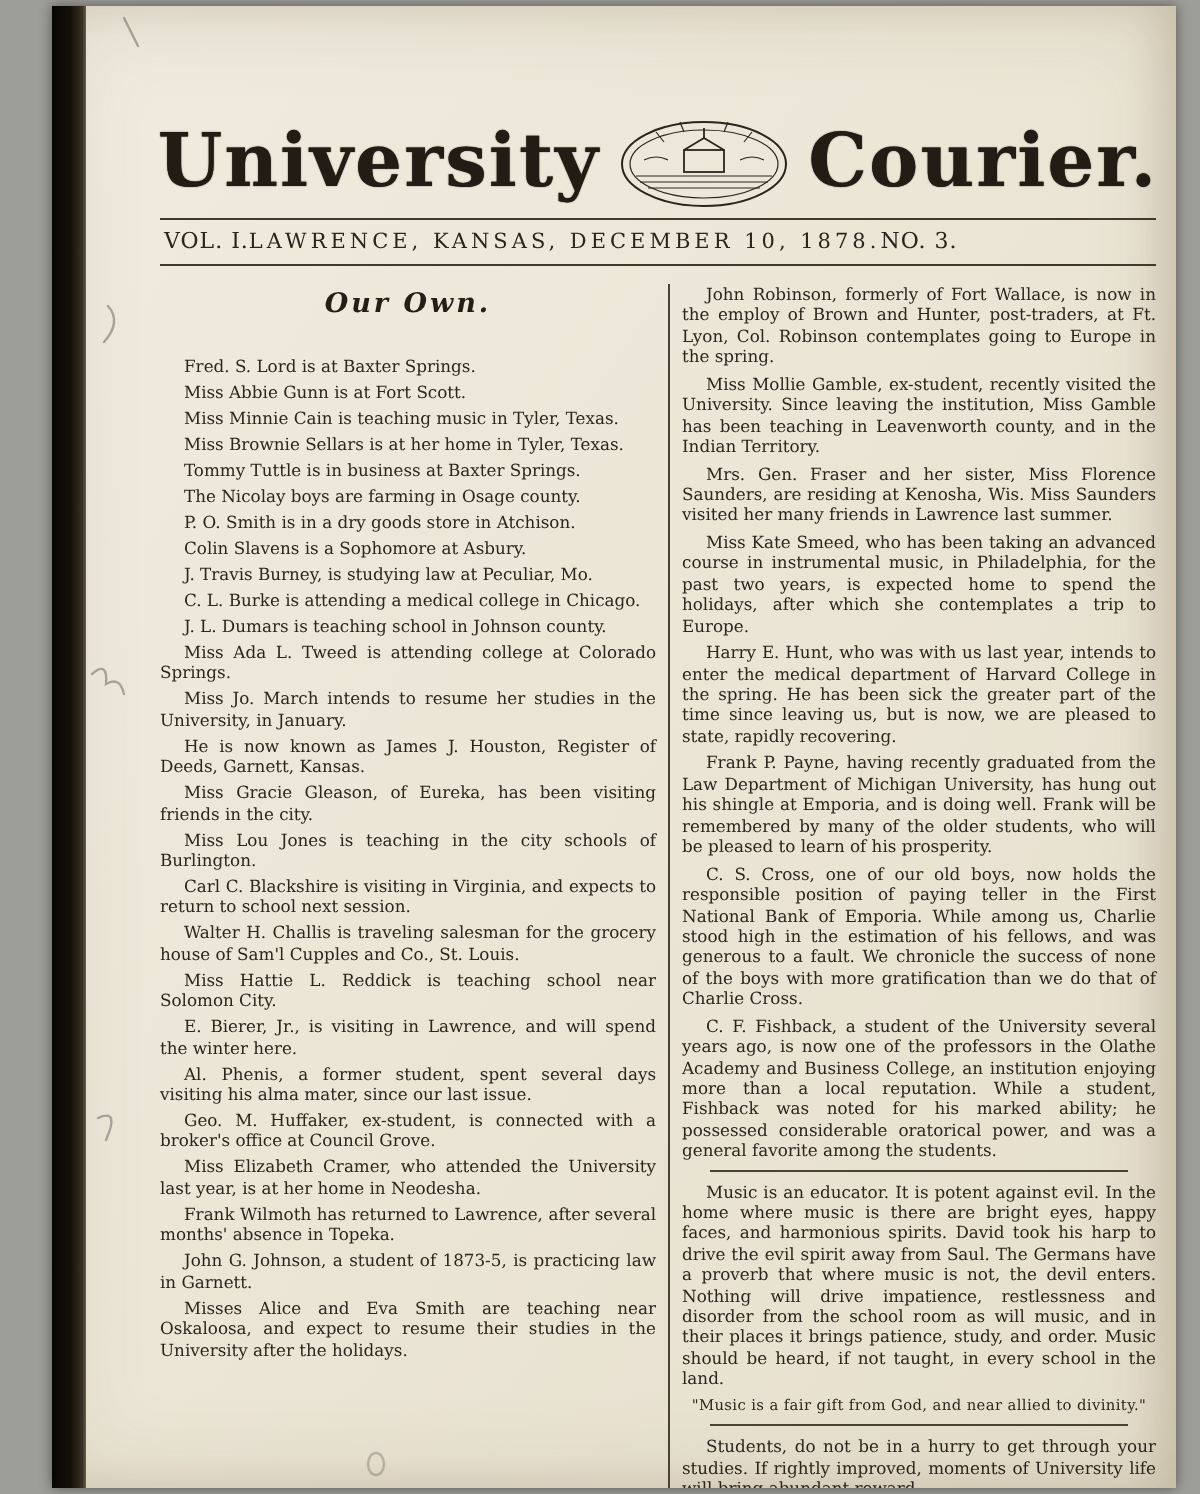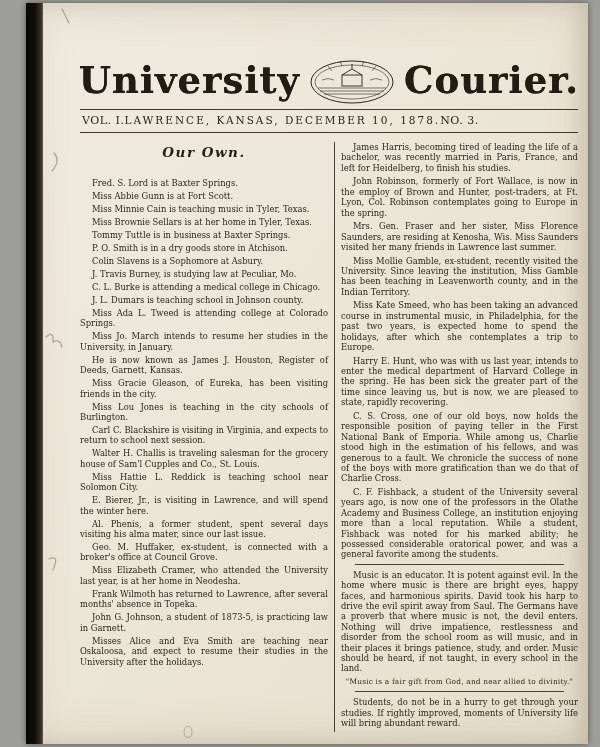--- a/index.html
+++ b/index.html
@@ -105,20 +105,21 @@
 
     <div class="columns">
 
       <div class="col col-left">
         <div class="col-heading">Our Own.</div>
         <p>Fred. S. Lord is at Baxter Springs.</p>
         <p>Miss Abbie Gunn is at Fort Scott.</p>
         <p>Miss Minnie Cain is teaching music in Tyler, Texas.</p>
         <p>Miss Brownie Sellars is at her home in Tyler, Texas.</p>
         <p>Tommy Tuttle is in business at Baxter Springs.</p>
+        <p>The Nicolay boys are farming in Osage county.</p>
         <p>P. O. Smith is in a dry goods store in Atchison.</p>
         <p>Colin Slavens is a Sophomore at Asbury.</p>
         <p>J. Travis Burney, is studying law at Peculiar, Mo.</p>
         <p>C. L. Burke is attending a medical college in Chicago.</p>
         <p>J. L. Dumars is teaching school in Johnson county.</p>
         <p>Miss Ada L. Tweed is attending college at Colorado Springs.</p>
         <p>Miss Jo. March intends to resume her studies in the University, in January.</p>
         <p>He is now known as James J. Houston, Register of Deeds, Garnett, Kansas.</p>
         <p>Miss Gracie Gleason, of Eureka, has been visiting friends in the city.</p>
         <p>Miss Lou Jones is teaching in the city schools of Burlington.</p>
@@ -130,26 +131,26 @@
         <p>Geo. M. Huffaker, ex-student, is connected with a broker's office at Council Grove.</p>
         <p>Miss Elizabeth Cramer, who attended the University last year, is at her home in Neodesha.</p>
         <p>Frank Wilmoth has returned to Lawrence, after several months' absence in Topeka.</p>
         <p>John G. Johnson, a student of 1873-5, is practicing law in Garnett.</p>
         <p>Misses Alice and Eva Smith are teaching near Oskaloosa, and expect to resume their studies in the University after the holidays.</p>
       </div>
 
       <div class="col-divider"></div>
 
       <div class="col col-right">
-        <p>James Harris, becoming tired of leading the life of a bachelor, was recently married in Paris, France, and left for Heidelberg, to finish his studies.</p>
         <p>John Robinson, formerly of Fort Wallace, is now in the employ of Brown and Hunter, post-traders, at Ft. Lyon, Col. Robinson contemplates going to Europe in the spring.</p>
+        <p>Miss Mollie Gamble, ex-student, recently visited the University. Since leaving the institution, Miss Gamble has been teaching in Leavenworth county, and in the Indian Territory.</p>
         <p>Mrs. Gen. Fraser and her sister, Miss Florence Saunders, are residing at Kenosha, Wis. Miss Saunders visited her many friends in Lawrence last summer.</p>
-        <p>Miss Mollie Gamble, ex-student, recently visited the University. Since leaving the institution, Miss Gamble has been teaching in Leavenworth county, and in the Indian Territory.</p>
         <p>Miss Kate Smeed, who has been taking an advanced course in instrumental music, in Philadelphia, for the past two years, is expected home to spend the holidays, after which she contemplates a trip to Europe.</p>
         <p>Harry E. Hunt, who was with us last year, intends to enter the medical department of Harvard College in the spring. He has been sick the greater part of the time since leaving us, but is now, we are pleased to state, rapidly recovering.</p>
+        <p>Frank P. Payne, having recently graduated from the Law Department of Michigan University, has hung out his shingle at Emporia, and is doing well. Frank will be remembered by many of the older students, who will be pleased to learn of his prosperity.</p>
         <p>C. S. Cross, one of our old boys, now holds the responsible position of paying teller in the First National Bank of Emporia. While among us, Charlie stood high in the estimation of his fellows, and was generous to a fault. We chronicle the success of none of the boys with more gratification than we do that of Charlie Cross.</p>
         <p>C. F. Fishback, a student of the University several years ago, is now one of the professors in the Olathe Academy and Business College, an institution enjoying more than a local reputation. While a student, Fishback was noted for his marked ability; he possessed considerable oratorical power, and was a general favorite among the students.</p>
         <div class="rule thin section-rule"></div>
         <p>Music is an educator. It is potent against evil. In the home where music is there are bright eyes, happy faces, and harmonious spirits. David took his harp to drive the evil spirit away from Saul. The Germans have a proverb that where music is not, the devil enters. Nothing will drive impatience, restlessness and disorder from the school room as will music, and in their places it brings patience, study, and order. Music should be heard, if not taught, in every school in the land.</p>
         <p class="quote">"Music is a fair gift from God, and near allied to divinity."</p>
         <div class="rule thin section-rule"></div>
         <p>Students, do not be in a hurry to get through your studies. If rightly improved, moments of University life will bring abundant reward.</p>
       </div>
 
     </div>

